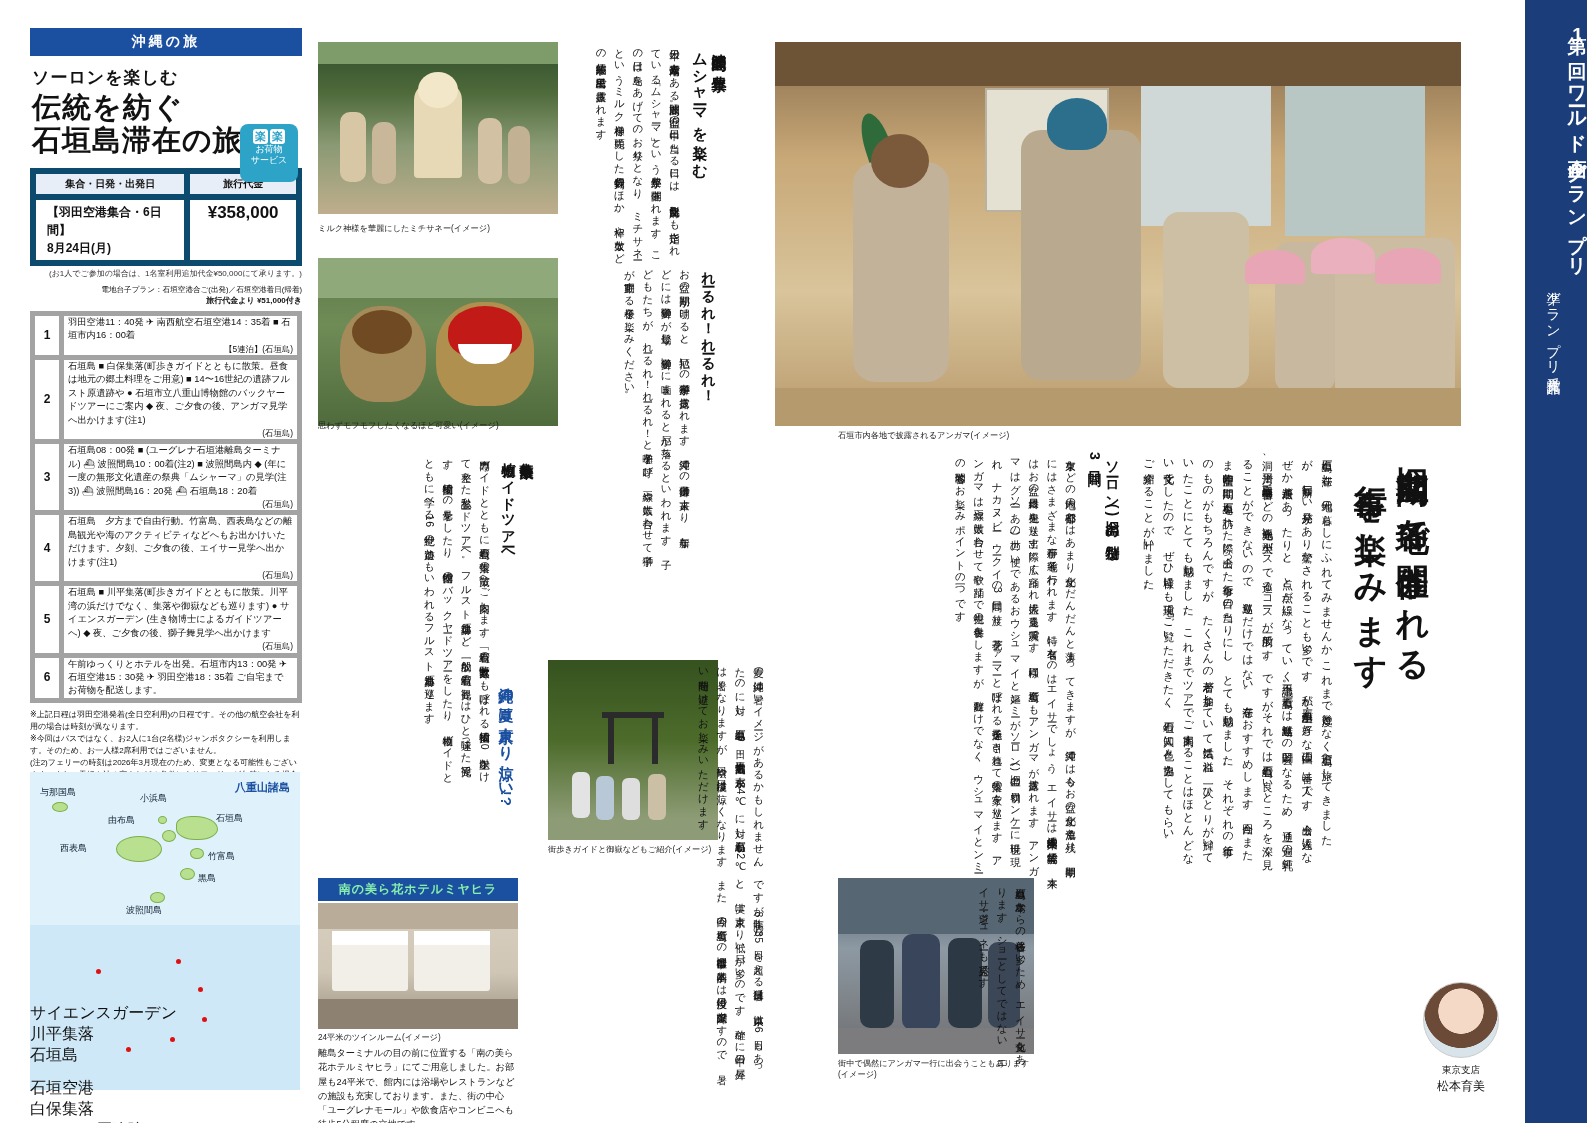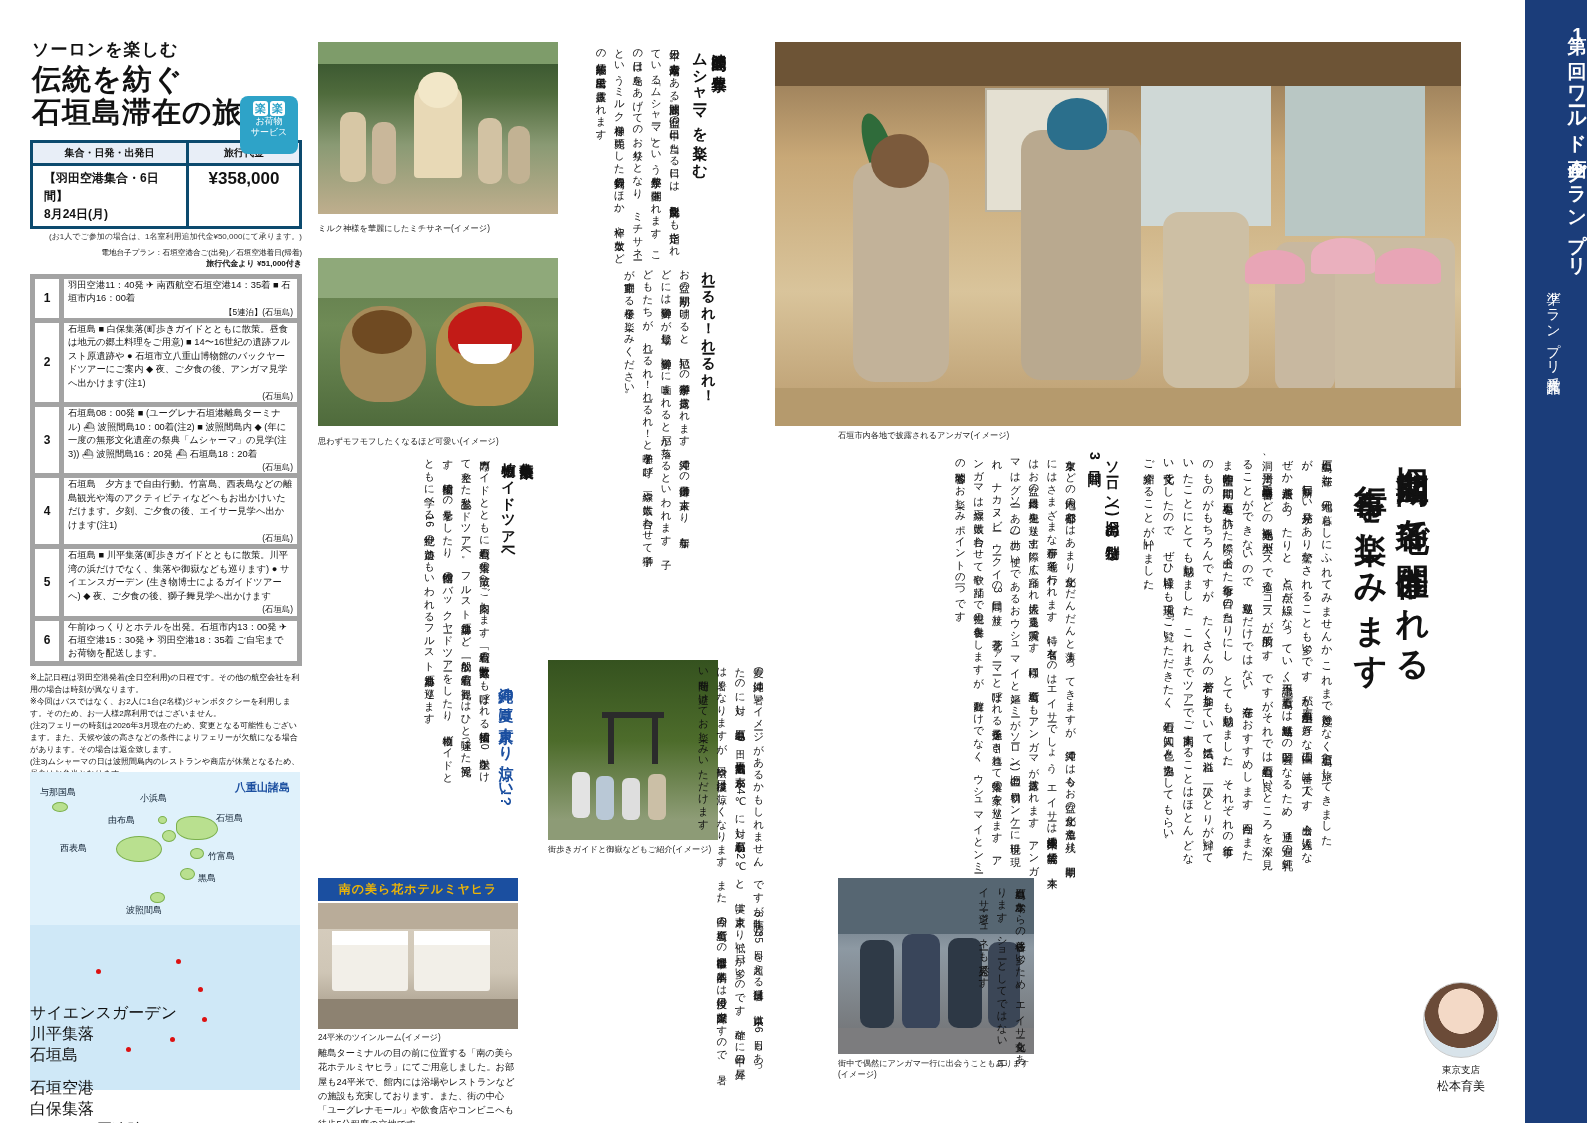--- a/index.html
+++ b/index.html
@@ -43,21 +43,21 @@
   .days{font-size:13px;font-weight:normal;}
   .badge{
     position:absolute;right:4px;top:58px;width:58px;height:58px;border-radius:8px;
     background:#2ea3c8;color:#fff;font-size:9px;text-align:center;
     line-height:1.25;padding-top:5px;box-sizing:border-box;
   }
   .badge .bsq{display:inline-block;width:15px;height:15px;background:#fff;color:#2ea3c8;
     font-size:11px;font-weight:bold;border-radius:3px;line-height:15px;margin:0 1px;}
 
   table.tour{border-collapse:collapse;width:100%;margin-top:10px;font-size:10px;}
-  table.tour th,table.tour td{border:3px solid #0c4a6e;padding:3px 11px;vertical-align:top;}
+  table.tour th,table.tour td{border:6px solid #0c4a6e;padding:3px 11px;vertical-align:top;}
   .th-c{background:#e8eef7;text-align:center;font-size:10px;font-weight:bold;}
   .dep{font-size:12px;font-weight:bold;line-height:1.5;}
   .price{font-size:17px;font-weight:bold;text-align:center;}
   .price-note{font-size:8px;text-align:center;color:#333;}
   .plan-row{font-size:9.5px;font-weight:bold;margin-top:6px;flex-direction:column;}
 
   table.itin{border-collapse:collapse;width:100%;margin-top:5px;font-size:9.3px;}
   table.itin td{border:5px solid #a3a3a3;padding:0 4px;line-height:1.45;}
   td.daynum{width:16px;text-align:center;font-weight:bold;font-size:12px;}
   .mealicons{text-align:right;font-size:8.4px;}
@@ -83,21 +83,21 @@
         font-size:10.5px;line-height:1.75;letter-spacing:0.5px;color:#111;}
   .vhead{position:absolute;writing-mode:vertical-rl;text-orientation:mixed;
         font-weight:bold;letter-spacing:1px;color:#111;}
 
   .bigvert{position:absolute;writing-mode:vertical-rl;text-orientation:mixed;
         font-size:33px;font-weight:bold;letter-spacing:3px;line-height:1.35;}
   .midvert{position:absolute;writing-mode:vertical-rl;text-orientation:mixed;
         font-size:11px;line-height:1.8;letter-spacing:.5px;}
 
   
-  .hotelbar{position:absolute;background:#1b4fa0;color:#eab308;font-size:12px;font-weight:bold;
+  .hotelbar{position:absolute;background:#1b4fa0;color:#86efac;font-size:12px;font-weight:bold;
      text-align:center;letter-spacing:1px;padding:3px 0;}
   .hoteltxt{position:absolute;font-size:9.2px;line-height:1.55;}
 
   
   .callout{position:absolute;writing-mode:vertical-rl;text-orientation:mixed;
      color:#1b4fa0;font-weight:bold;font-size:15px;letter-spacing:1px;line-height:1.4;}
 
   
   .author{position:absolute;right:78px;bottom:28px;text-align:center;width:96px;}
   .author .avatar{width:74px;height:74px;border-radius:50%;margin:0 auto 6px auto;
@@ -110,20 +110,21 @@
 <body>
 
 <div class="page">
 
   <div class="rightband">
     <div class="vtext">第1回 ワールド企画グランプリ</div>
     <div class="vtext2">準グランプリ受賞作品</div>
   </div>
 
   <div class="leftcol" style="position:absolute;left:30px;top:28px;width:272px;">
+    <div class="hdr-bar">沖縄の旅</div>
 
     <div style="position:relative;">
       <div class="title-sub">ソーロンを楽しむ</div>
       <div class="title-main">伝統を紡ぐ</div>
       <div class="title-main2">
         <span>石垣島滞在の旅</span><span class="days">6日間</span>
       </div>
       <div class="badge">
         <span class="bsq">楽</span><span class="bsq">楽</span>
         <div>お荷物</div>
@@ -269,21 +270,21 @@
 
   <div class="photo" style="left:318px;top:258px;width:240px;height:168px;
        background:linear-gradient(180deg,#5f7a4a 0%,#6f8b56 40%,#4f6b3c 100%);">
     <div style="position:absolute;left:22px;top:48px;width:86px;height:96px;background:#a58b5a;border-radius:46% 46% 40% 40%;"></div>
     <div style="position:absolute;left:34px;top:52px;width:60px;height:44px;background:#6f4a22;border-radius:50%;"></div>
     <div style="position:absolute;left:118px;top:44px;width:98px;height:104px;background:#b0904f;border-radius:46% 46% 40% 40%;"></div>
     <div style="position:absolute;left:130px;top:48px;width:74px;height:52px;background:#c21b17;border-radius:50% 50% 40% 40%;"></div>
     <div style="position:absolute;left:140px;top:86px;width:54px;height:20px;background:#fff;border-radius:0 0 24px 24px;"></div>
     <div style="position:absolute;left:0;top:0;width:240px;height:40px;background:#8fa97a;"></div>
   </div>
-  <div class="cap" style="left:318px;top:436px;width:250px;">思わずモフモフしたくなるほど可愛い(イメージ)</div>
+  <div class="cap" style="left:318px;top:420px;width:250px;">思わずモフモフしたくなるほど可愛い(イメージ)</div>
 
   <div class="photo" style="left:775px;top:42px;width:686px;height:384px;
        background:linear-gradient(180deg,#8a6f4e 0%,#c8a877 30%,#d9c49b 65%,#b99a6d 100%);">
     <div style="position:absolute;left:0;top:0;width:686px;height:44px;background:#6d5436;"></div>
     <div style="position:absolute;left:210px;top:46px;width:120px;height:120px;background:#e4e0d2;border:2px solid #b9b2a0;"></div>
     <div style="position:absolute;left:366px;top:44px;width:130px;height:140px;background:#cfd8d6;"></div>
     <div style="position:absolute;left:510px;top:44px;width:140px;height:150px;background:#b9c7c4;"></div>
 
     <div style="position:absolute;left:90px;top:70px;width:26px;height:70px;background:#2f6b3a;border-radius:50% 50% 20% 20%;transform:rotate(-18deg);"></div>
     <div style="position:absolute;left:78px;top:120px;width:96px;height:220px;background:#c2b299;border-radius:22px;"></div>

